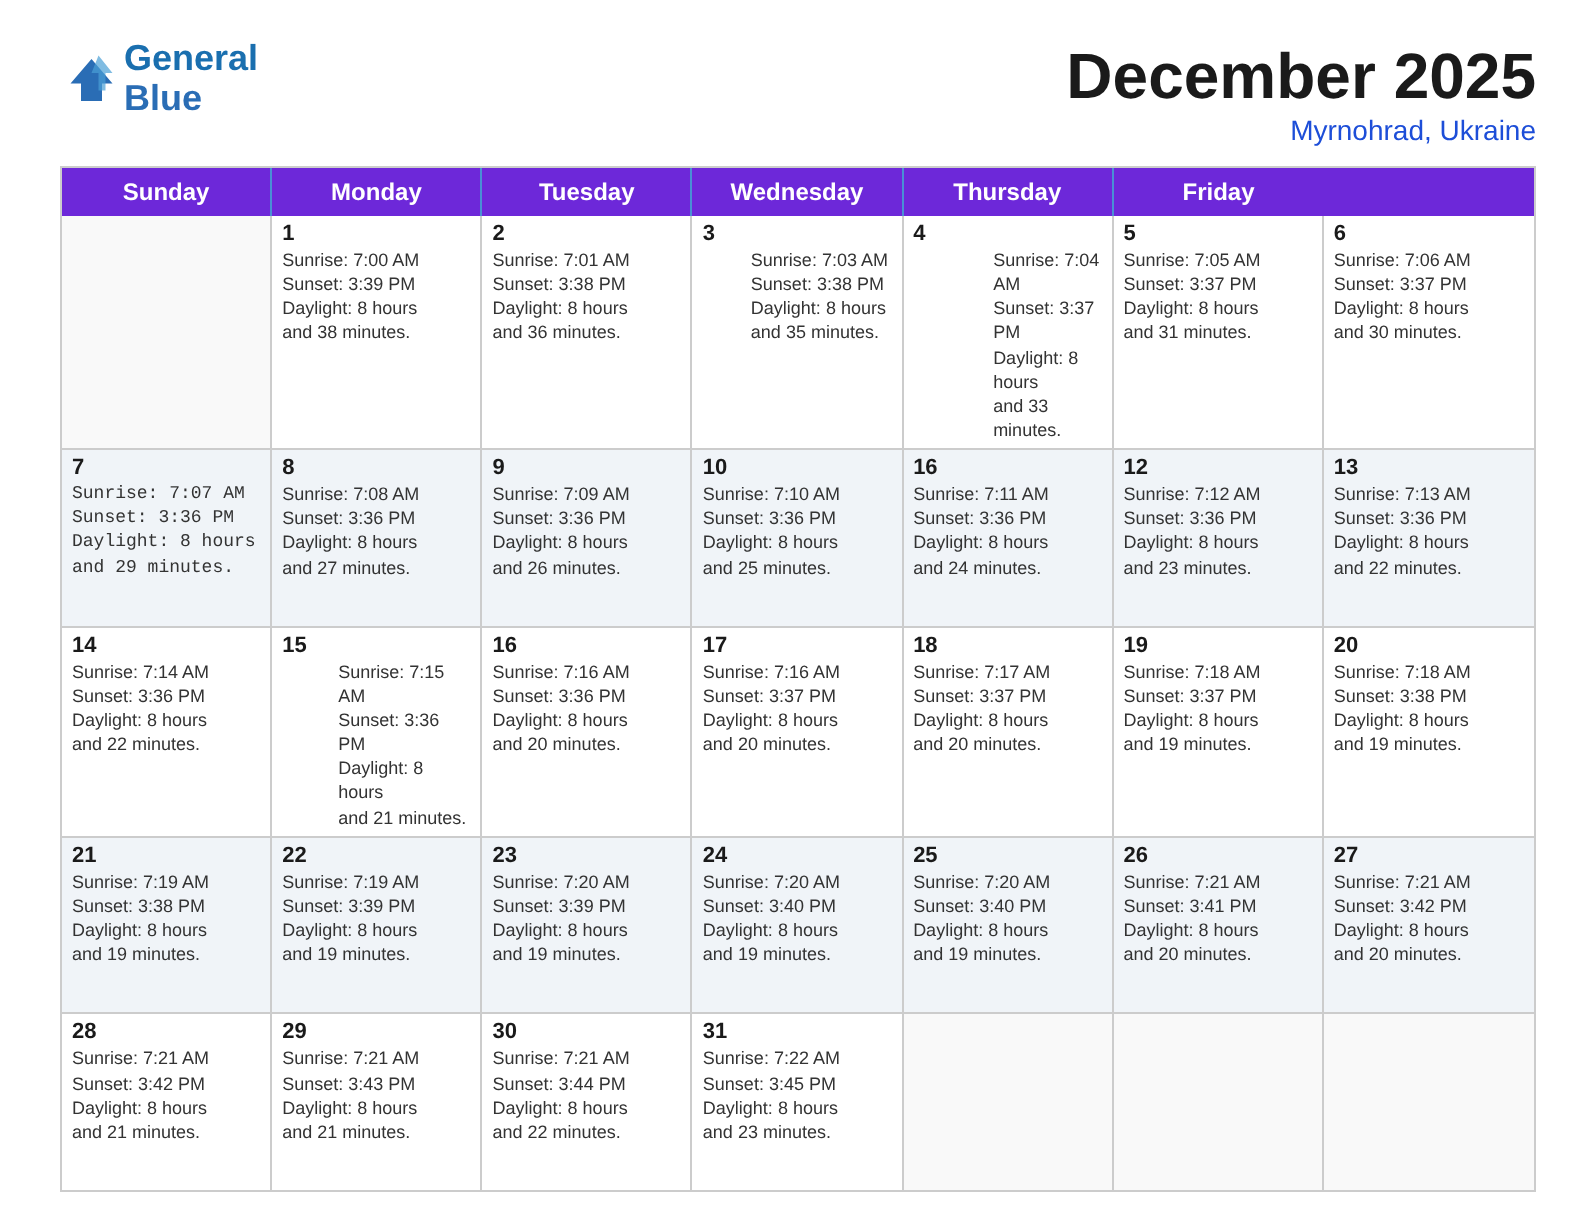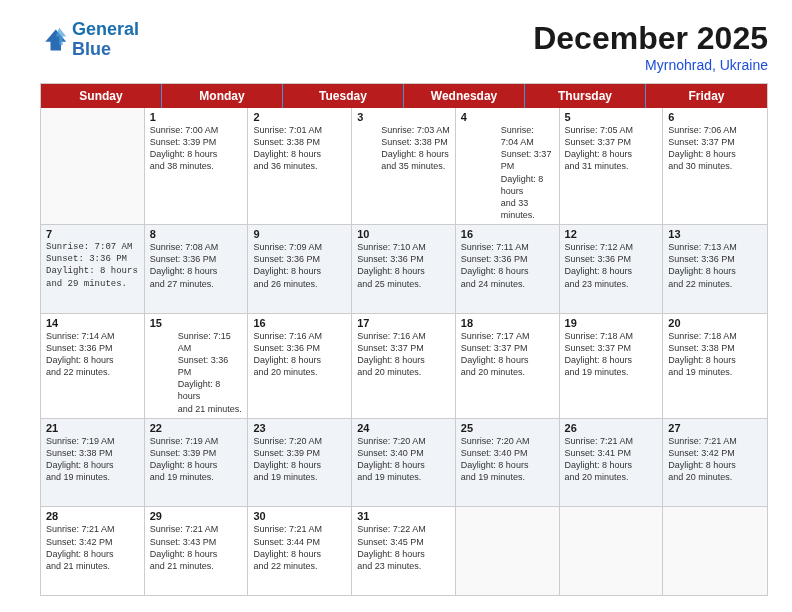--- a/index.html
+++ b/index.html
@@ -6,21 +6,21 @@
     body {
       font-family: Arial, sans-serif;
       background: #fff;
       width: 792px;
       height: 612px;
       overflow: hidden;
     }
     .page {
       width: 792px;
       height: 612px;
-      padding: 20px 24px 16px 40px;
+      padding: 20px 24px 16px 30px;
       display: flex;
       flex-direction: column;
     }
     .header {
       display: flex;
       justify-content: space-between;
       align-items: flex-start;
       margin-bottom: 10px;
     }
     .logo {
@@ -54,22 +54,22 @@
       color: #1d4ed8;
     }
     .calendar {
       flex: 1;
       display: flex;
       flex-direction: column;
       border: 1px solid #ccc;
     }
     .cal-header {
       display: grid;
-      grid-template-columns: repeat(6, 1fr);
-      background: #b91c1c;
+      grid-template-columns: repeat(7, 1fr);
+      background: #6d28d9;
     }
     .cal-header-cell {
       color: #fff;
       font-size: 12px;
       font-weight: bold;
       text-align: center;
       padding: 5px 2px;
       border-right: 1px solid #4a8fd5;
     }
     .cal-header-cell:last-child { border-right: none; }

